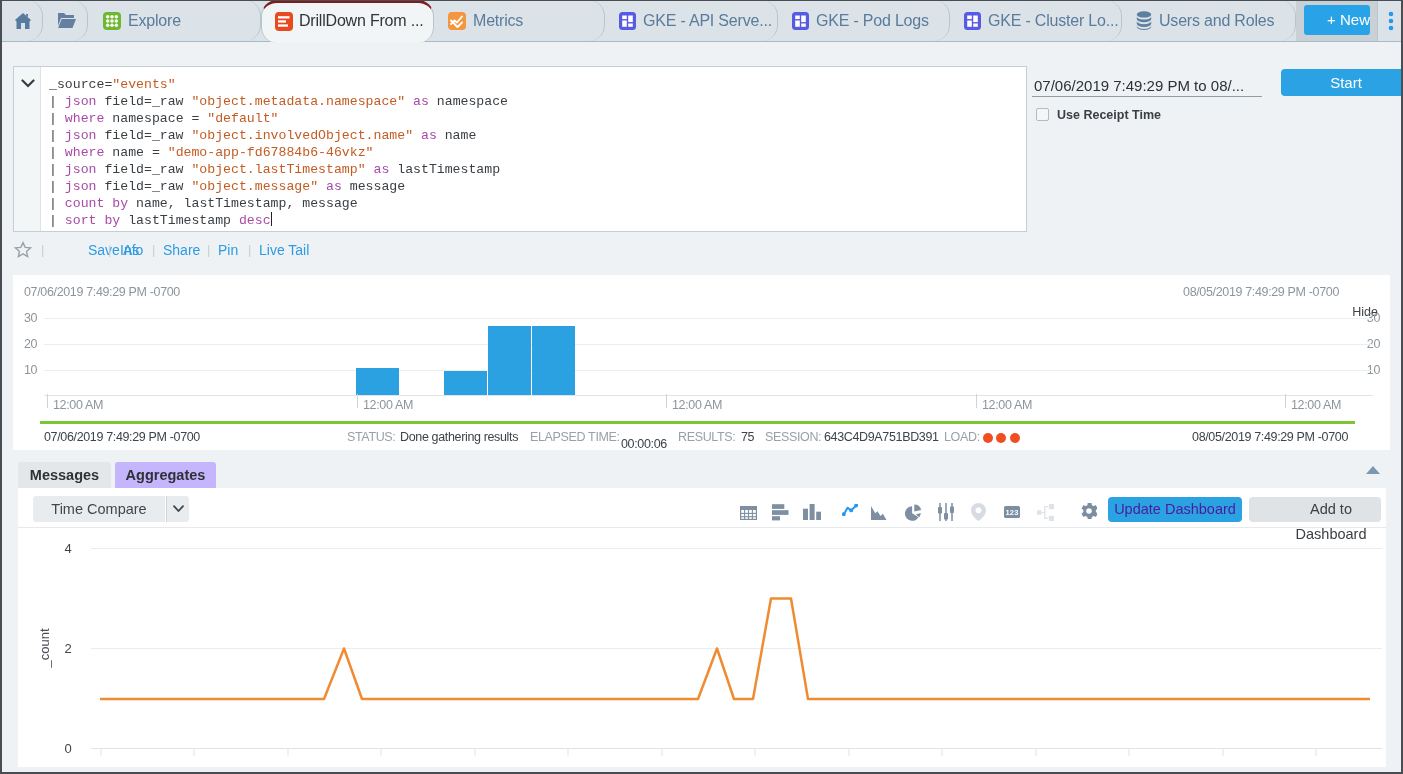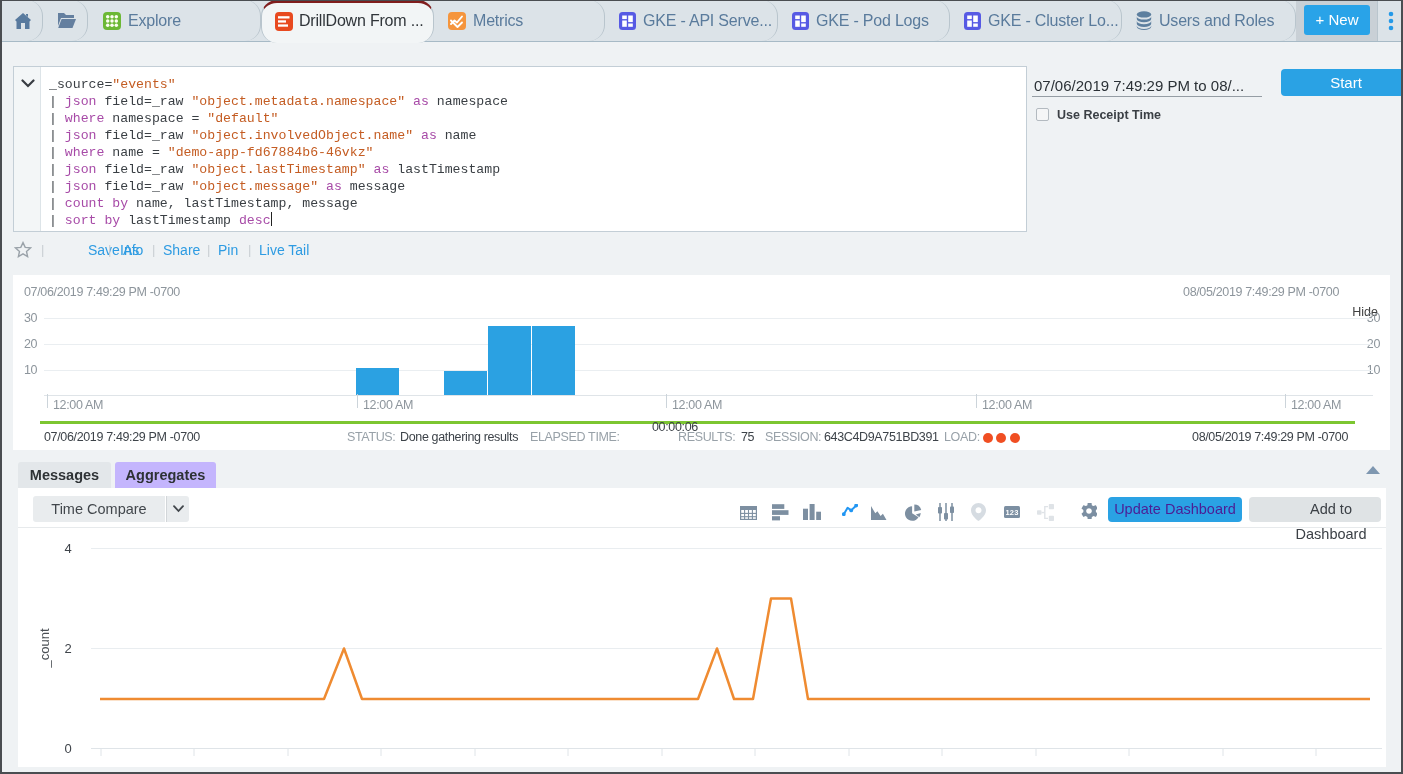--- a/index.html
+++ b/index.html
@@ -5,21 +5,21 @@
 * { margin:0; padding:0; box-sizing:border-box; }
 html,body { width:1403px; height:774px; overflow:hidden; }
 body { font-family:"Liberation Sans", sans-serif; background:#eff2f4; position:relative; }
 #frame { position:absolute; left:0; top:0; width:1403px; height:774px; border:2px solid #4a4d51; border-top-width:1px; pointer-events:none; z-index:99; }
 
 #tabbar { position:absolute; left:0; top:0; width:1403px; height:42px; background:#dce3e8; border-bottom:1px solid #a7bac6; }
 .tab { position:absolute; top:0; height:41px; border-right:1px solid #b9c5cd; display:flex; align-items:center; color:#5a7b9c; font-size:16px; letter-spacing:-0.2px;border-radius:16px; }
 .tab .ticon { margin-left:14px; margin-right:7px; flex:0 0 auto; display:flex; }
 .tab.active { background:#f2f5f6; border-top:3px solid #7f1d1d; border-left:1px solid #b9c5cd; height:43px; padding-bottom:4px; color:#30353a; border-bottom:none; z-index:5; }
 #newcell { position:absolute; left:1296px; top:0; width:82px; height:41px; background:#c9d0d6; border-right:1px solid #b9c5cd; }
-#newbtn { position:absolute; left:1304px; top:5px; width:66px; height:30px; background:#29a3e8; border-radius:3px; color:#fff; font-size:15px; text-align:center; line-height:29px; }
+#newbtn { position:absolute; left:1304px; top:5px; width:66px; height:30px; background:#29a3e8; border-radius:3px; color:#fff; font-size:15px; text-align:right; line-height:29px; }
 .vdots { position:absolute; left:1388px; top:11px; }
 
 #querybox { position:absolute; left:13px; top:66px; width:1014px; height:166px; background:#fff; border:1px solid #c3ced6; }
 #gutter { position:absolute; left:0; top:0; width:27px; height:164px; background:#f3f6f7; border-right:1px solid #dde4e8; }
 #code { position:absolute; left:35px; top:9px; font-family:"Liberation Mono", monospace; font-size:13.2px; line-height:17px; white-space:pre; color:#3a3f44; }
 .kw { color:#a74aa7; }
 .st { color:#c45c22; }
 .caret { display:inline-block; width:1.5px; height:14px; background:#222; vertical-align:-2px; }
 
 #timetext { position:absolute; left:1034px; top:77px; font-size:15px; color:#2b3136; width:228px; white-space:nowrap; overflow:hidden; }
@@ -226,21 +226,21 @@
   <div class="gray" style="left:350px; top:123px;">12:00 AM</div>
   <div class="gray" style="left:659px; top:123px;">12:00 AM</div>
   <div class="gray" style="left:969px; top:123px;">12:00 AM</div>
   <div class="gray" style="left:1278px;top:123px;">12:00 AM</div>
   <div id="greenline"></div>
   <div class="sv" style="left:31px; top:155px;">07/06/2019 7:49:29 PM -0700</div>
   <div class="sv" style="right:42px; top:155px;">08/05/2019 7:49:29 PM -0700</div>
   <div class="sl" style="left:334px; top:155px;">STATUS:</div>
   <div class="sv" style="left:387px; top:155px;">Done gathering results</div>
   <div class="sl" style="left:517px; top:155px;">ELAPSED TIME:</div>
-  <div class="sv" style="left:608px; top:145px;margin-left:31px;">00:00:06</div>
+  <div class="sv" style="left:608px; top:162px;">00:00:06</div>
   <div class="sl" style="left:665px; top:155px;">RESULTS:</div>
   <div class="sv" style="left:728px; top:155px;">75</div>
   <div class="sl" style="left:752px; top:155px;">SESSION:</div>
   <div class="sv" style="left:811px; top:155px;">643C4D9A751BD391</div>
   <div class="sl" style="left:931px; top:155px;">LOAD:</div>
   <div class="ldot" style="left:969.5px;"></div>
   <div class="ldot" style="left:983px;"></div>
   <div class="ldot" style="left:996.5px;"></div>
 </div>
 

